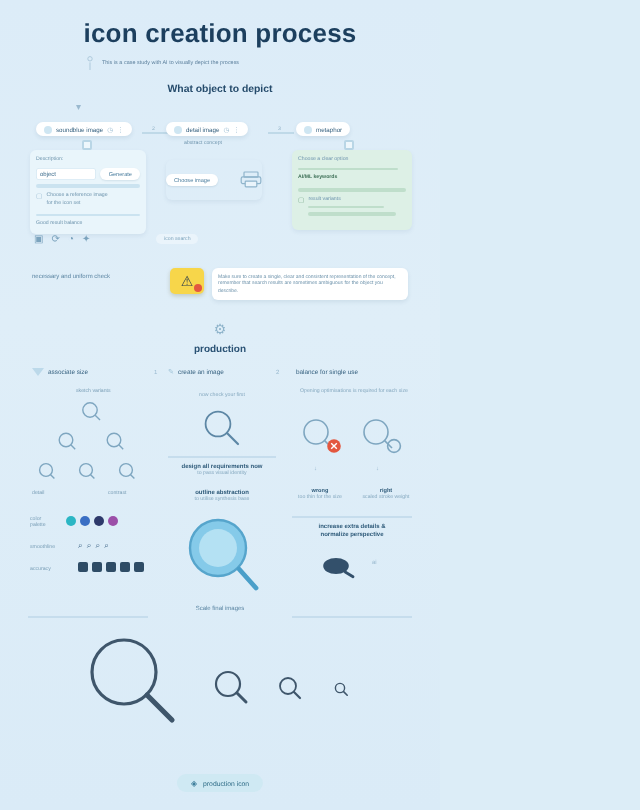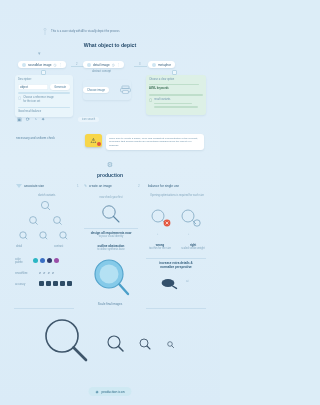--- a/index.html
+++ b/index.html
@@ -159,20 +159,21 @@
   }
   .footer-badge .fb-ic { font-size: 4px; color: #3f7characters; }
   .footer-badge .fb-t { font-size: 3.4px; color: #2e6b86; }
   svg { display: block; overflow: visible; }
 </style>
 </head>
 <body>
 
 <div class="board">
 
+  <div class="title">icon creation process</div>
 
   <div class="subtitle-row">
     <svg class="subtitle-icon" viewBox="0 0 6 8">
       <circle cx="3" cy="1.4" r="1.1" fill="none" stroke="#86abc3" stroke-width=".5"></circle>
       <path d="M3 3.2 V7" stroke="#86abc3" stroke-width=".5" fill="none"></path>
     </svg>
     <div class="subtitle">This is a case study with AI to visually depict the process</div>
   </div>
 
   <div class="section-q">What object to depict</div>

